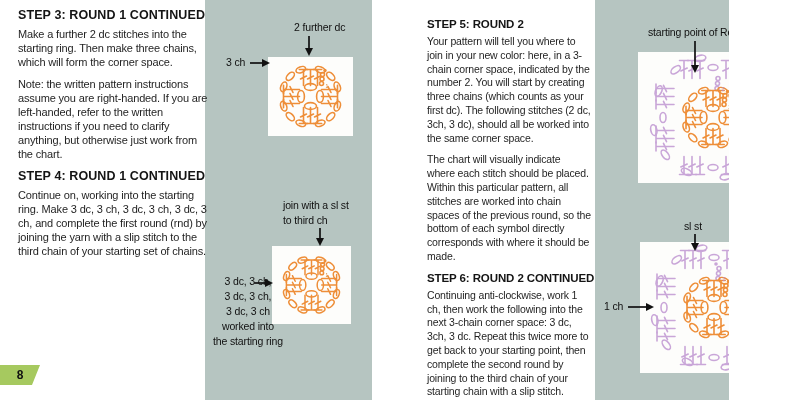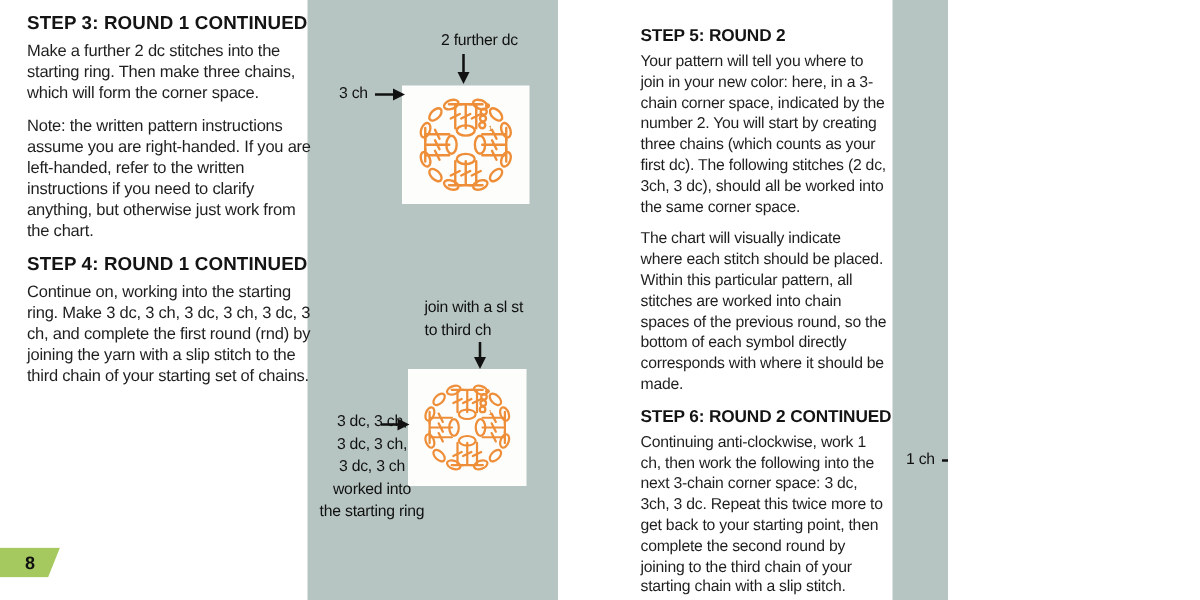--- a/index.html
+++ b/index.html
@@ -1,17 +1,17 @@
 <!DOCTYPE html>
 <html><head>
 <meta charset="utf-8">
 <style>
   html,body { margin:0; padding:0; }
   .spread {
-    position:relative; width:632px; height:400px; overflow:hidden;
+    position:relative; width:729px; height:400px; overflow:hidden;
     background:#ffffff;
     font-family:"Liberation Sans", sans-serif;
     color:#1f1f1f;
   }
   .panel { position:absolute; top:0; height:400px; background:#b6c5c1; }
   #panel-left  { left:205px; width:167px; }
   #panel-right { left:595px; width:205px; }
 
   .textcol { position:absolute; }
   #textcol-left  { left:18px;  top:8px;  width:190px; }

